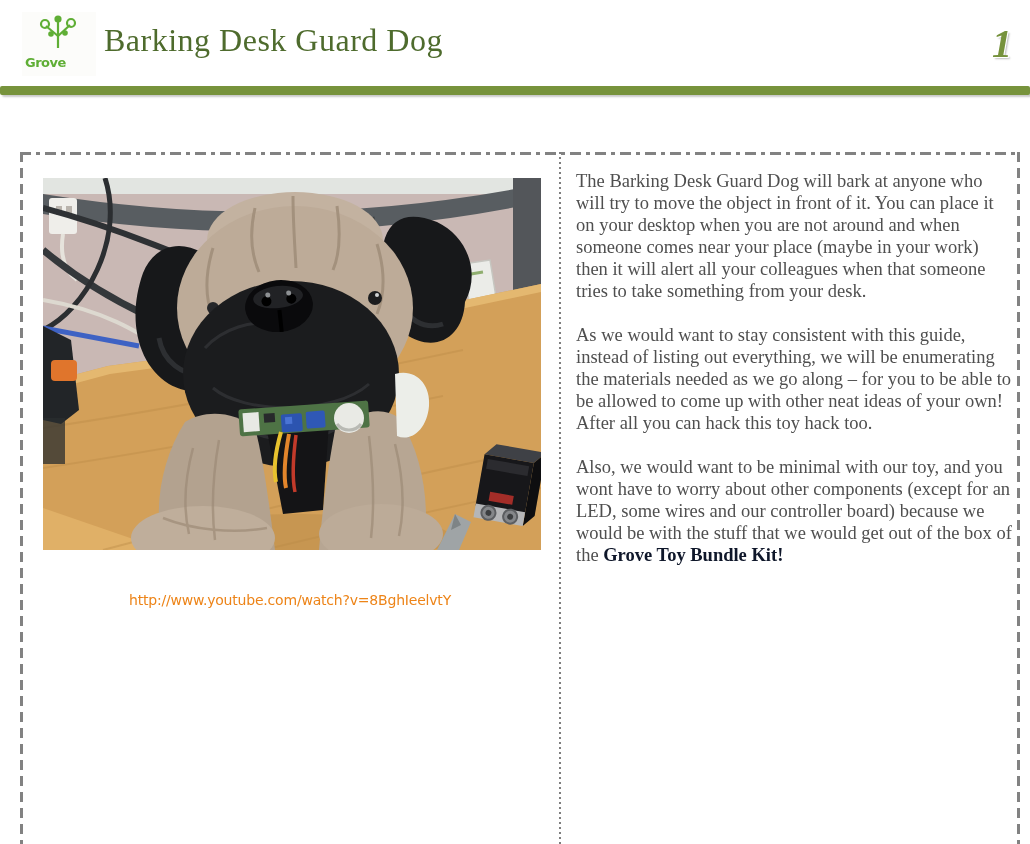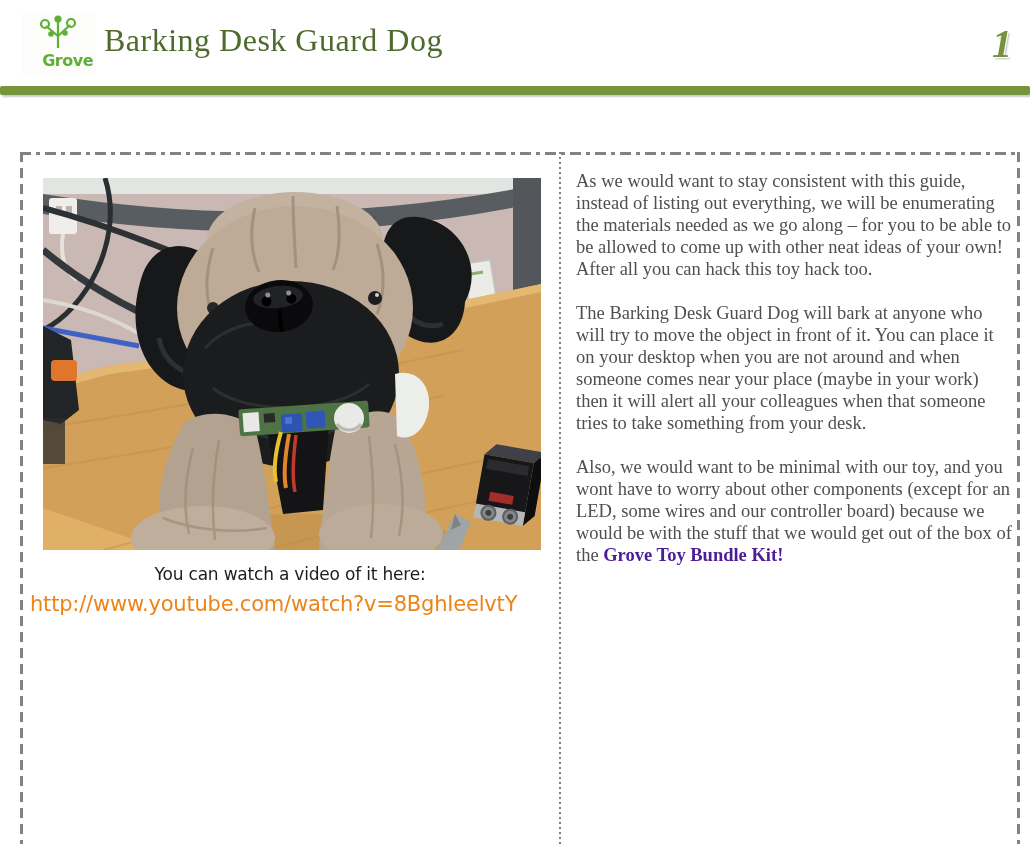--- a/index.html
+++ b/index.html
@@ -5,22 +5,22 @@
   html,body{margin:0;padding:0;background:#ffffff;}
   .page{
     position:relative;width:1030px;height:844px;overflow:hidden;
     background:#ffffff;font-family:"Liberation Serif",serif;
   }
   
   .hdr{position:absolute;left:0;top:0;width:1030px;height:86px;}
   .logo{position:absolute;left:22px;top:12px;width:74px;height:64px;background:#fcfcfa;}
   .logo svg{position:absolute;left:14px;top:2px;}
   .logo .logo-word{
-    position:absolute;left:3px;bottom:6px;width:68px;text-align:right;
-    font-family:"DejaVu Sans",sans-serif;font-weight:bold;font-size:16px;color:#5fae35;
+    position:absolute;left:3px;bottom:6px;width:68px;text-align:left;
+    font-family:"DejaVu Sans",sans-serif;font-weight:bold;font-size:13px;color:#5fae35;
     letter-spacing:-0.5px;
   }
   .title{
     position:absolute;left:104px;top:22px;margin:0;
     font-family:"Liberation Serif",serif;font-weight:normal;
     font-size:32px;color:#4e6b2d;letter-spacing:0.5px;
   }
   .pagenum{
     position:absolute;right:18px;top:20px;
     font-family:"Liberation Serif",serif;font-style:italic;font-weight:bold;
@@ -48,31 +48,31 @@
   }
   
   .photo{
     position:absolute;left:23px;top:26px;width:498px;height:372px;overflow:hidden;
   }
   .caption{
     position:absolute;left:10px;top:412px;width:520px;text-align:center;
     font-family:"DejaVu Sans",sans-serif;font-size:17px;color:#1d1d1d;letter-spacing:-0.2px;
   }
   .videolink{
-    position:absolute;left:10px;top:440px;width:520px;text-align:left;
-    font-family:"DejaVu Sans",sans-serif;font-size:21px;color:#ed8418;
+    position:absolute;left:10px;top:440px;width:520px;text-align:center;
+    font-family:"DejaVu Sans",sans-serif;font-size:14px;color:#ed8418;
     text-decoration:none;letter-spacing:-0.2px;display:block;
   }
   
   .right-col{
     position:absolute;left:556px;top:18px;width:438px;
     font-family:"Liberation Serif",serif;font-size:18.5px;line-height:22px;color:#4f4f4f;
   }
   .right-col p{margin:0 0 22px 0;}
-  .right-col strong{color:#4c1d95;}
+  .right-col strong{color:#0f172a;}
 </style>
 </head>
 <body>
 
 <div class="page">
 
   <div class="hdr">
     <div class="logo">
       <svg width="44" height="36" viewBox="0 0 44 36">
         <g stroke="#5fae35" stroke-width="2.2" fill="none">
@@ -216,23 +216,22 @@
           <circle cx="450" cy="337" r="7" fill="#85878a" stroke="#5c5e61" stroke-width="2"></circle>
           <circle cx="450" cy="337" r="3" fill="#3c3e40"></circle>
           <circle cx="472" cy="337" r="7" fill="#85878a" stroke="#5c5e61" stroke-width="2"></circle>
           <circle cx="472" cy="337" r="3" fill="#3c3e40"></circle>
         </g>
 
         <path d="M394,372 L412,336 L428,344 L416,372 Z" fill="#9fa4a6"></path>
         <path d="M412,336 L418,347 L408,352 Z" fill="#7e8486"></path>
       </svg>
     </div>
-    <div class="caption">You can watch a video of it here:</div>
     <a class="videolink" href="#">http://www.youtube.com/watch?v=8BghIeelvtY</a>
 
     <div class="right-col">
+      <p><span>The Barking Desk Guard Dog will bark at anyone who will try to move the object in front of it. You can place it on your desktop when you are not around and when someone comes near your place (maybe in your work) then it will alert all your colleagues when that someone tries to take something from your desk.</span><strong></strong></p>
       <p><span>As we would want to stay consistent with this guide, instead of listing out everything, we will be enumerating the materials needed as we go along – for you to be able to be allowed to come up with other neat ideas of your own! After all you can hack this toy hack too.</span><strong></strong></p>
-      <p><span>The Barking Desk Guard Dog will bark at anyone who will try to move the object in front of it. You can place it on your desktop when you are not around and when someone comes near your place (maybe in your work) then it will alert all your colleagues when that someone tries to take something from your desk.</span><strong></strong></p>
       <p><span>Also, we would want to be minimal with our toy, and you wont have to worry about other components (except for an LED, some wires and our controller board) because we would be with the stuff that we would get out of the box of the </span><strong>Grove Toy Bundle Kit!</strong></p>
     </div>
   </div>
 
 </div>
 
 </body></html>

